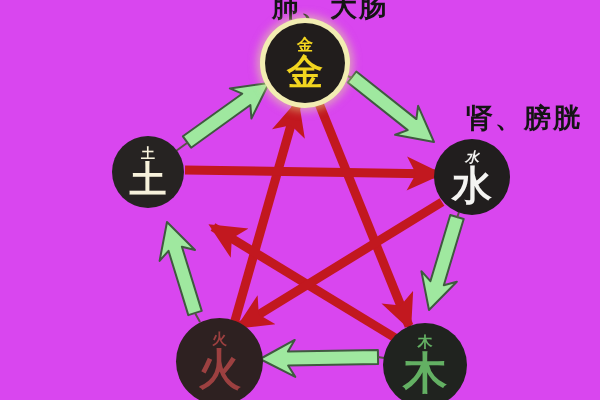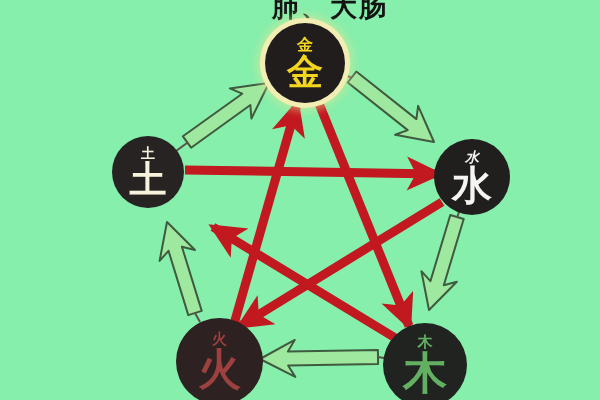--- a/index.html
+++ b/index.html
@@ -1,17 +1,17 @@
 <!DOCTYPE html>
 <html><head>
 <meta charset="utf-8">
 <style>
   html,body{margin:0;padding:0;}
   .stage{
-    position:relative;width:600px;height:400px;background:#86efac;overflow:hidden;
+    position:relative;width:600px;height:400px;background:#d946ef;overflow:hidden;
     font-family:"DejaVu Sans","Liberation Sans",sans-serif;
   }
   .arrows{position:absolute;left:0;top:0;width:600px;height:400px;}
   .organ-label{
     position:absolute;color:#141414;font-weight:700;white-space:nowrap;
     letter-spacing:2px;
   }
   .lbl-metal{left:272px;top:-11px;font-size:27px;}
   .lbl-earth{left:62px;top:95px;font-size:29px;}
   .lbl-water{left:466px;top:100px;font-size:27px;}
@@ -61,20 +61,21 @@
     <g id="conn-group">
         <line x1="176" y1="151" x2="187" y2="143" stroke="#5a5248" stroke-width="2"></line>
         <line x1="343" y1="74" x2="352" y2="78" stroke="#5a5248" stroke-width="2"></line>
         <line x1="459" y1="212" x2="457" y2="218" stroke="#5a5248" stroke-width="2"></line>
         <line x1="384" y1="358" x2="378" y2="357" stroke="#5a5248" stroke-width="2"></line>
         <line x1="200" y1="322" x2="195" y2="313" stroke="#5a5248" stroke-width="2"></line>
       </g>
   </svg>
 
   <div class="organ-label lbl-metal">肺、大肠</div>
+  <div class="organ-label lbl-water">肾、膀胱</div>
 
   <div class="node n-metal" style="background: rgb(33, 29, 28); color: rgb(242, 213, 31);">
     <span class="seal">金</span>
     <span class="big">金</span>
   </div>
 
   <div class="node n-earth" style="background: rgb(38, 35, 34); color: rgb(247, 242, 220);">
     <span class="seal">土</span>
     <span class="big">土</span>
   </div>

